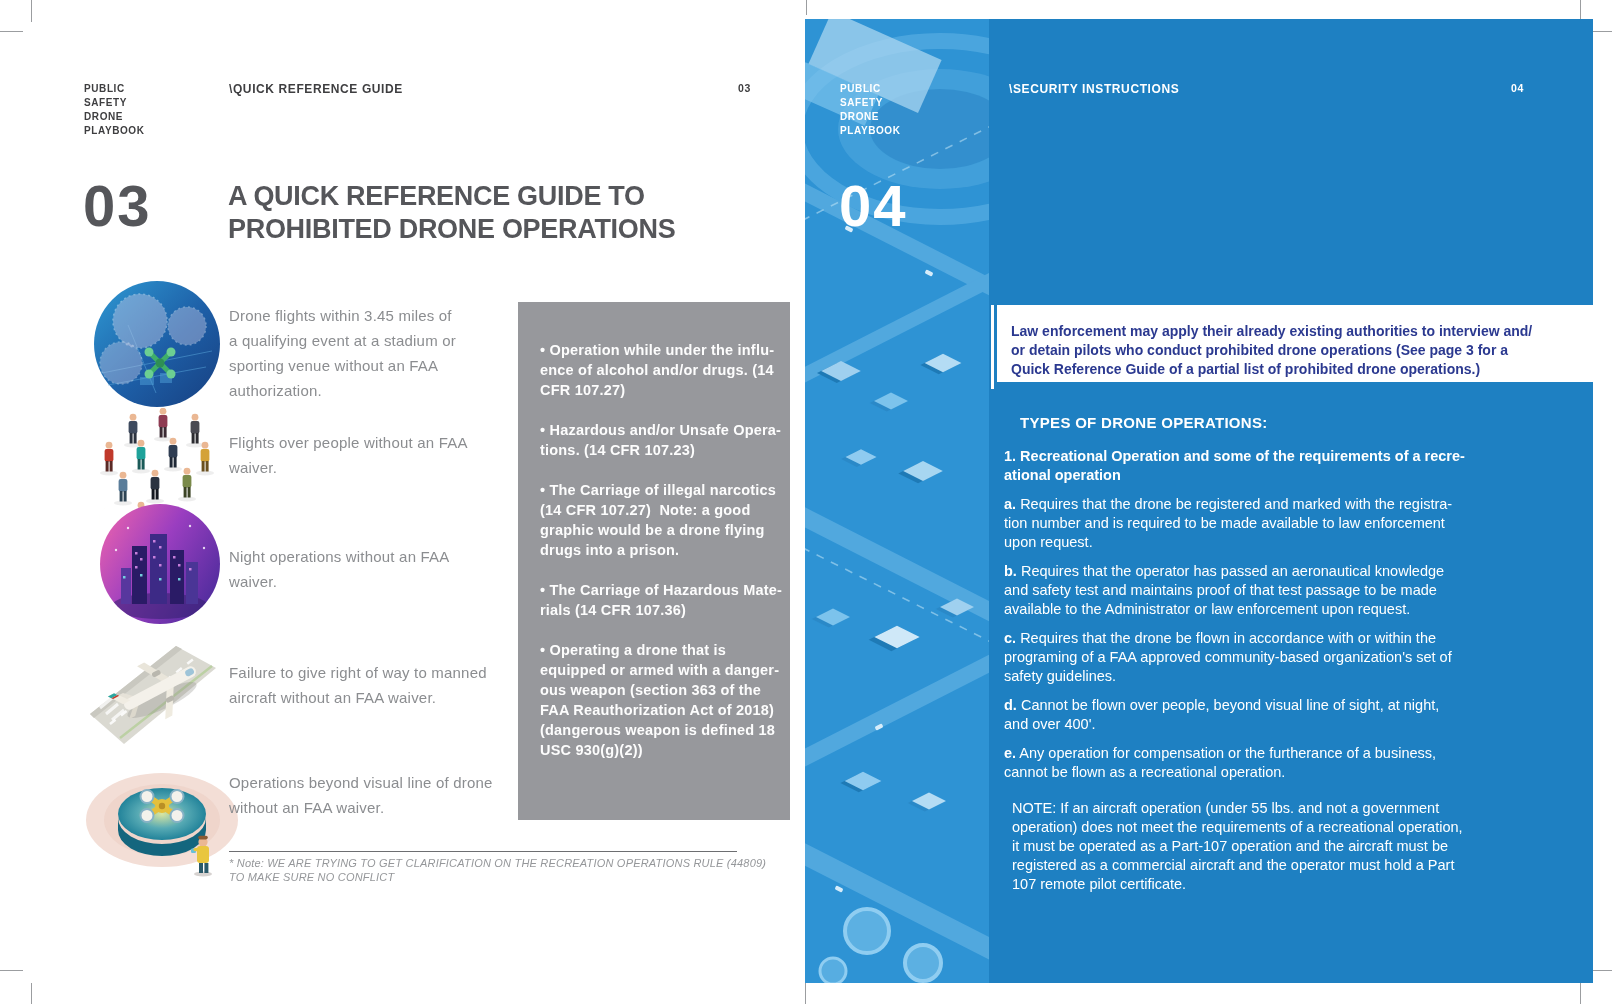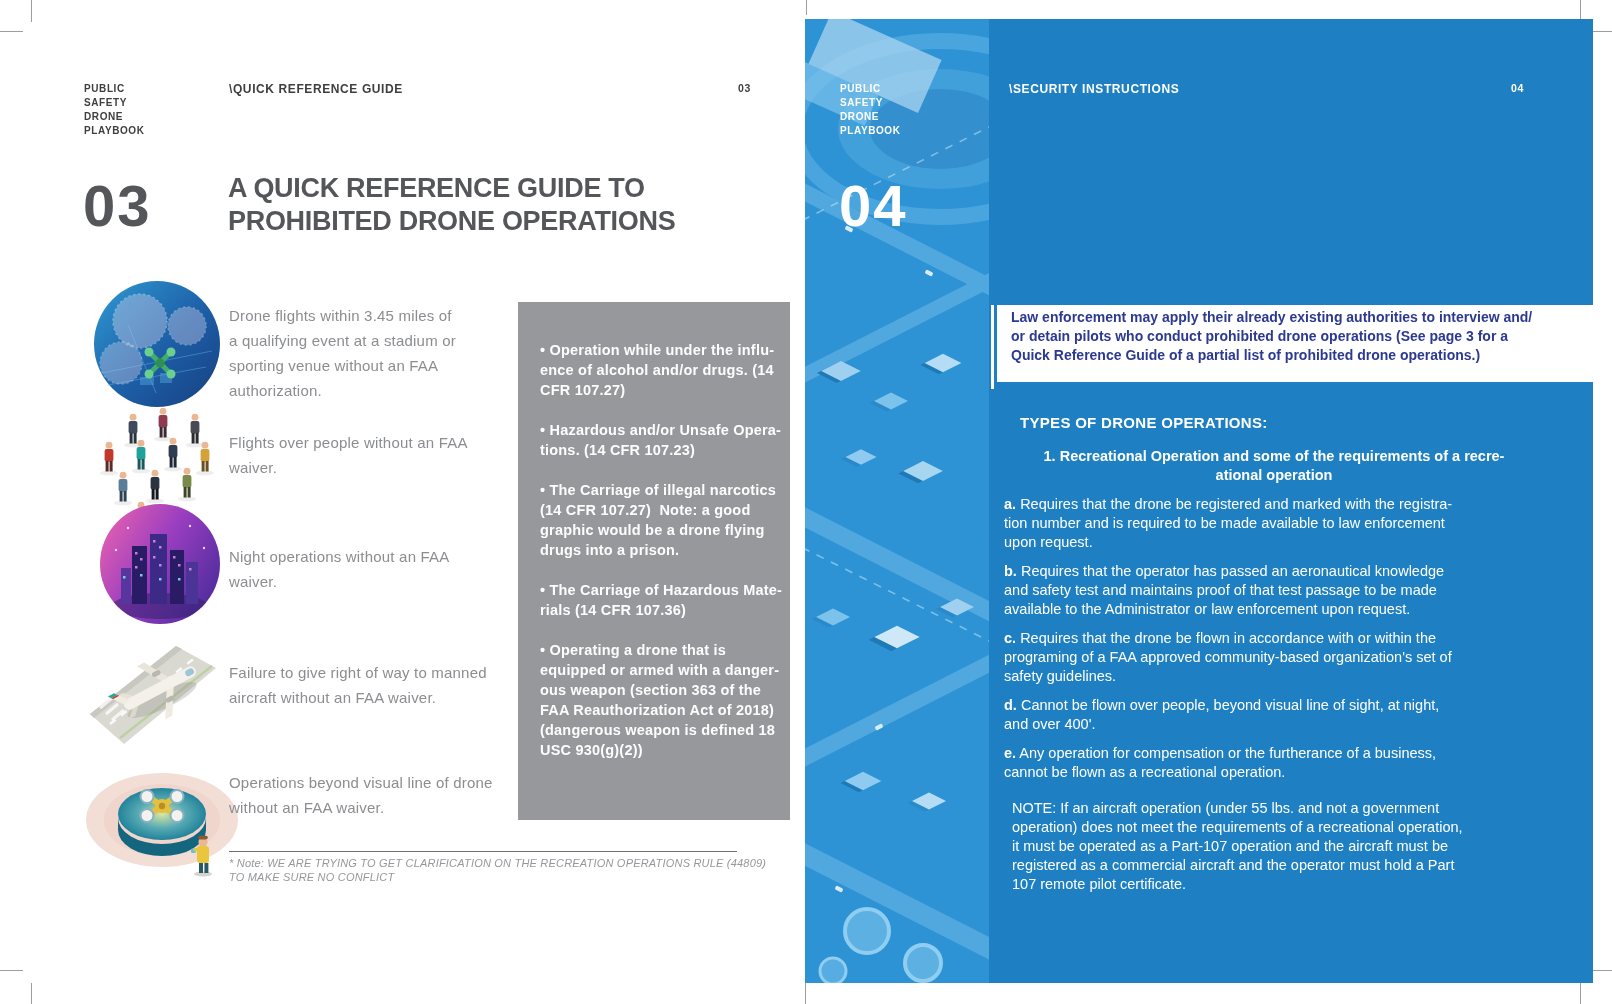--- a/index.html
+++ b/index.html
@@ -24,26 +24,26 @@
   .graybox{position:absolute;left:518px;top:302px;width:272px;height:518px;background:#97989c;
            box-sizing:border-box;padding:38px 22px 0 22px;}
   .graybox .bullet{font-size:14.5px;font-weight:600;line-height:20px;color:#fdfdfd;
                    letter-spacing:.2px;margin:0 0 20px 0;white-space:pre;}
   .footrule{position:absolute;left:229px;top:851px;width:508px;height:1px;background:#6d6e71;}
   .footnote{font-size:11px;font-style:italic;color:#95979a;line-height:13.5px;letter-spacing:.2px;}
   
   .strip{position:absolute;left:805px;top:19px;width:184px;height:964px;overflow:hidden;}
   .panel{position:absolute;left:989px;top:19px;width:604px;height:964px;background:#1e80c2;}
   .callout{position:absolute;left:997px;top:305px;width:596px;height:77px;background:#ffffff;
-           box-sizing:border-box;padding:3px 12px 0 14px;}
+           box-sizing:border-box;padding:17px 12px 0 14px;}
   .callout .callout-text{font-size:14px;font-weight:bold;line-height:19px;color:#2b3990;white-space:pre;}
   .accent{position:absolute;left:991px;top:305px;width:3px;height:84px;background:#ffffff;}
   .panel-body{position:absolute;left:1004px;top:398px;width:540px;color:#ffffff;}
   .panel-body .sub{font-size:15px;font-weight:bold;letter-spacing:.3px;margin:16px;}
-  .panel-body .intro{font-size:14.5px;font-weight:bold;line-height:19px;margin:10px 0 0 0;white-space:pre;text-align:center;}
+  .panel-body .intro{font-size:14.5px;font-weight:bold;line-height:19px;margin:10px 0 0 0;white-space:pre;}
   .req{font-size:14.5px;line-height:19px;margin:10px 0 0 0;}
   .req b{font-weight:bold;}
   .req .req-text{white-space:pre;}
   .req.first{}
   .notepara{font-size:14.5px;line-height:19px;margin:17px 0 0 8px;white-space:pre;}
 </style>
 </head>
 <body>
 
 <div class="canvas">
@@ -60,21 +60,21 @@
   <div class="mark" style="left:0;top:970px;width:23px;height:1px"></div>
 
   <div class="abs brand brand-dark pre" style="left:84px;top:82px">PUBLIC
 SAFETY
 DRONE
 PLAYBOOK</div>
   <div class="abs sect" style="left:229px;top:82px;color:#3e3e40">\QUICK REFERENCE GUIDE</div>
   <div class="abs pagenum" style="left:738px;top:82px;color:#3e3e40">03</div>
 
   <div class="abs bignum" style="left:83px;top:172px;color:#55565a">03</div>
-  <div class="abs title pre" style="left:228px;top:172px;color:#55565a">A QUICK REFERENCE GUIDE TO
+  <div class="abs title pre" style="left:228px;top:180px;color:#55565a">A QUICK REFERENCE GUIDE TO
 PROHIBITED DRONE OPERATIONS</div>
 
   <svg class="ico" style="left:94px;top:281px" width="126" height="126" viewBox="0 0 126 126">
     <defs>
         <linearGradient id="g1" x1="0" y1="0" x2="1" y2="1">
       <stop offset="0" stop-color="#2f9ad4"></stop>
           <stop offset="0.55" stop-color="#1d5ea6"></stop>
           <stop offset="1" stop-color="#173f80"></stop>
     </linearGradient>
       </defs>

